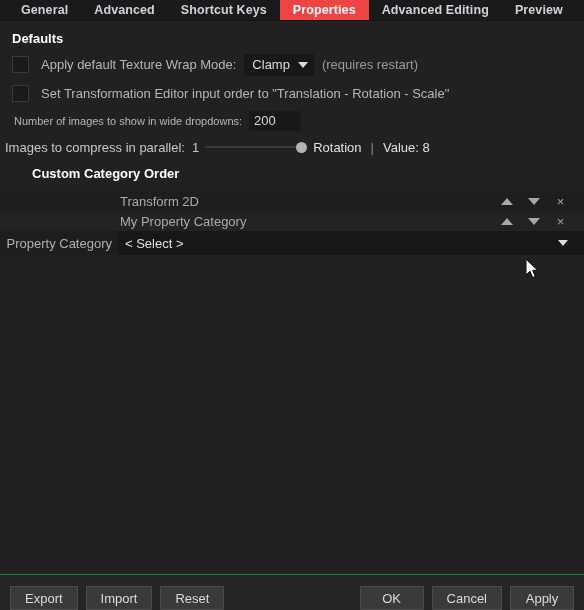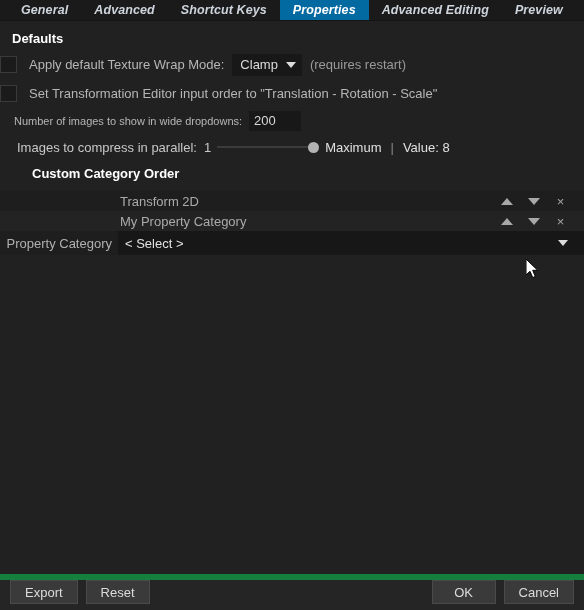--- a/index.html
+++ b/index.html
@@ -30,24 +30,23 @@
   .tab {
     display: flex;
     align-items: center;
     padding: 0 13px;
     font-size: 12.5px;
     font-weight: bold;
     color: #cdd4dc;
     letter-spacing: .1px;
     white-space: nowrap;
     cursor: default;
-    font-style: italic;
   }
   .tab.active {
-    background: #0369a1;
+    background: #ef4444;
     color: #ffffff;
     align-items: center;
   }
 
   
   .content {
     position: absolute;
     top: 21px;
     left: 0;
     right: 0;
@@ -61,21 +60,21 @@
     font-weight: bold;
     color: #ffffff;
     padding: 2px 0 4px 12px;
   }
 
   
   .row {
     display: flex;
     align-items: center;
     height: 29px;
-    padding-left: 0;
+    padding-left: 12px;
   }
   .checkbox {
     width: 17px;
     height: 17px;
     background: #1b1b1b;
     border: 1px solid #3a3a3a;
     flex: 0 0 auto;
     margin-right: 12px;
     cursor: pointer;
   }
@@ -136,21 +135,21 @@
     margin-left: 7px;
     font-size: 13px;
     cursor: text;
   }
 
   
   .sliderrow {
     display: flex;
     align-items: center;
     height: 26px;
-    padding-left: 17px;
+    padding-left: 5px;
   }
   .slider-min {
     color: #c8c8c8;
     font-size: 13px;
     margin-left: 7px;
     margin-right: 6px;
   }
   .slider-track {
     position: relative;
     width: 100px;
@@ -283,23 +282,23 @@
     pointer-events: none;
     z-index: 50;
   }
 
   
   .bottombar {
     position: absolute;
     left: 0; right: 0; bottom: 0;
     height: 36px;
     background: #252525;
-    border-top: 6px solid #15803d;
-    display: flex;
-    align-items: flex-start;
+    border-top: 1px solid #15803d;
+    display: flex;
+    align-items: flex-end;
     padding: 0 10px;
   }
   .btn {
     height: 24px;
     min-width: 64px;
     background: #3a3a3a;
     border: 1px solid #4a4a4a;
     color: #dcdcdc;
     font-size: 13px;
     font-family: "Liberation Sans", sans-serif;
@@ -360,21 +359,21 @@
     <span class="lbl">Number of images to show in wide dropdowns:</span>
     <div class="numfield">200</div>
   </div>
 
   <div class="sliderrow">
     <span class="lbl">Images to compress in parallel:</span>
     <span class="slider-min">1</span>
     <div class="slider-track">
       <div class="slider-knob"></div>
     </div>
-    <span class="slider-max">Maximum</span>
+    <span class="slider-max">Rotation</span>
     <span class="sep">|</span>
     <span class="slider-value">Value: 8</span>
   </div>
 
   <div class="section-title" style="padding-top:6px;padding-left:32px;">Custom Category Order</div>
 
   <div class="cat-list">
 
     <div class="cat-row odd">
       <span class="cat-name">Transform 2D</span>
@@ -413,17 +412,19 @@
   </div>
 
   <svg class="cursor" viewBox="0 0 13 20">
     <polygon points="0,0 0,16 4,12.3 6.7,18.6 9.3,17.4 6.7,11.3 11.7,11.3" fill="#ffffff" stroke="#000000" stroke-width="1"></polygon>
   </svg>
 
 </div>
 
 <div class="bottombar">
   <div class="btn">Export</div>
+  <div class="btn">Import</div>
   <div class="btn">Reset</div>
   <div class="spacer"></div>
   <div class="btn right">OK</div>
   <div class="btn right">Cancel</div>
+  <div class="btn right">Apply</div>
 </div>
 
 </body></html>

